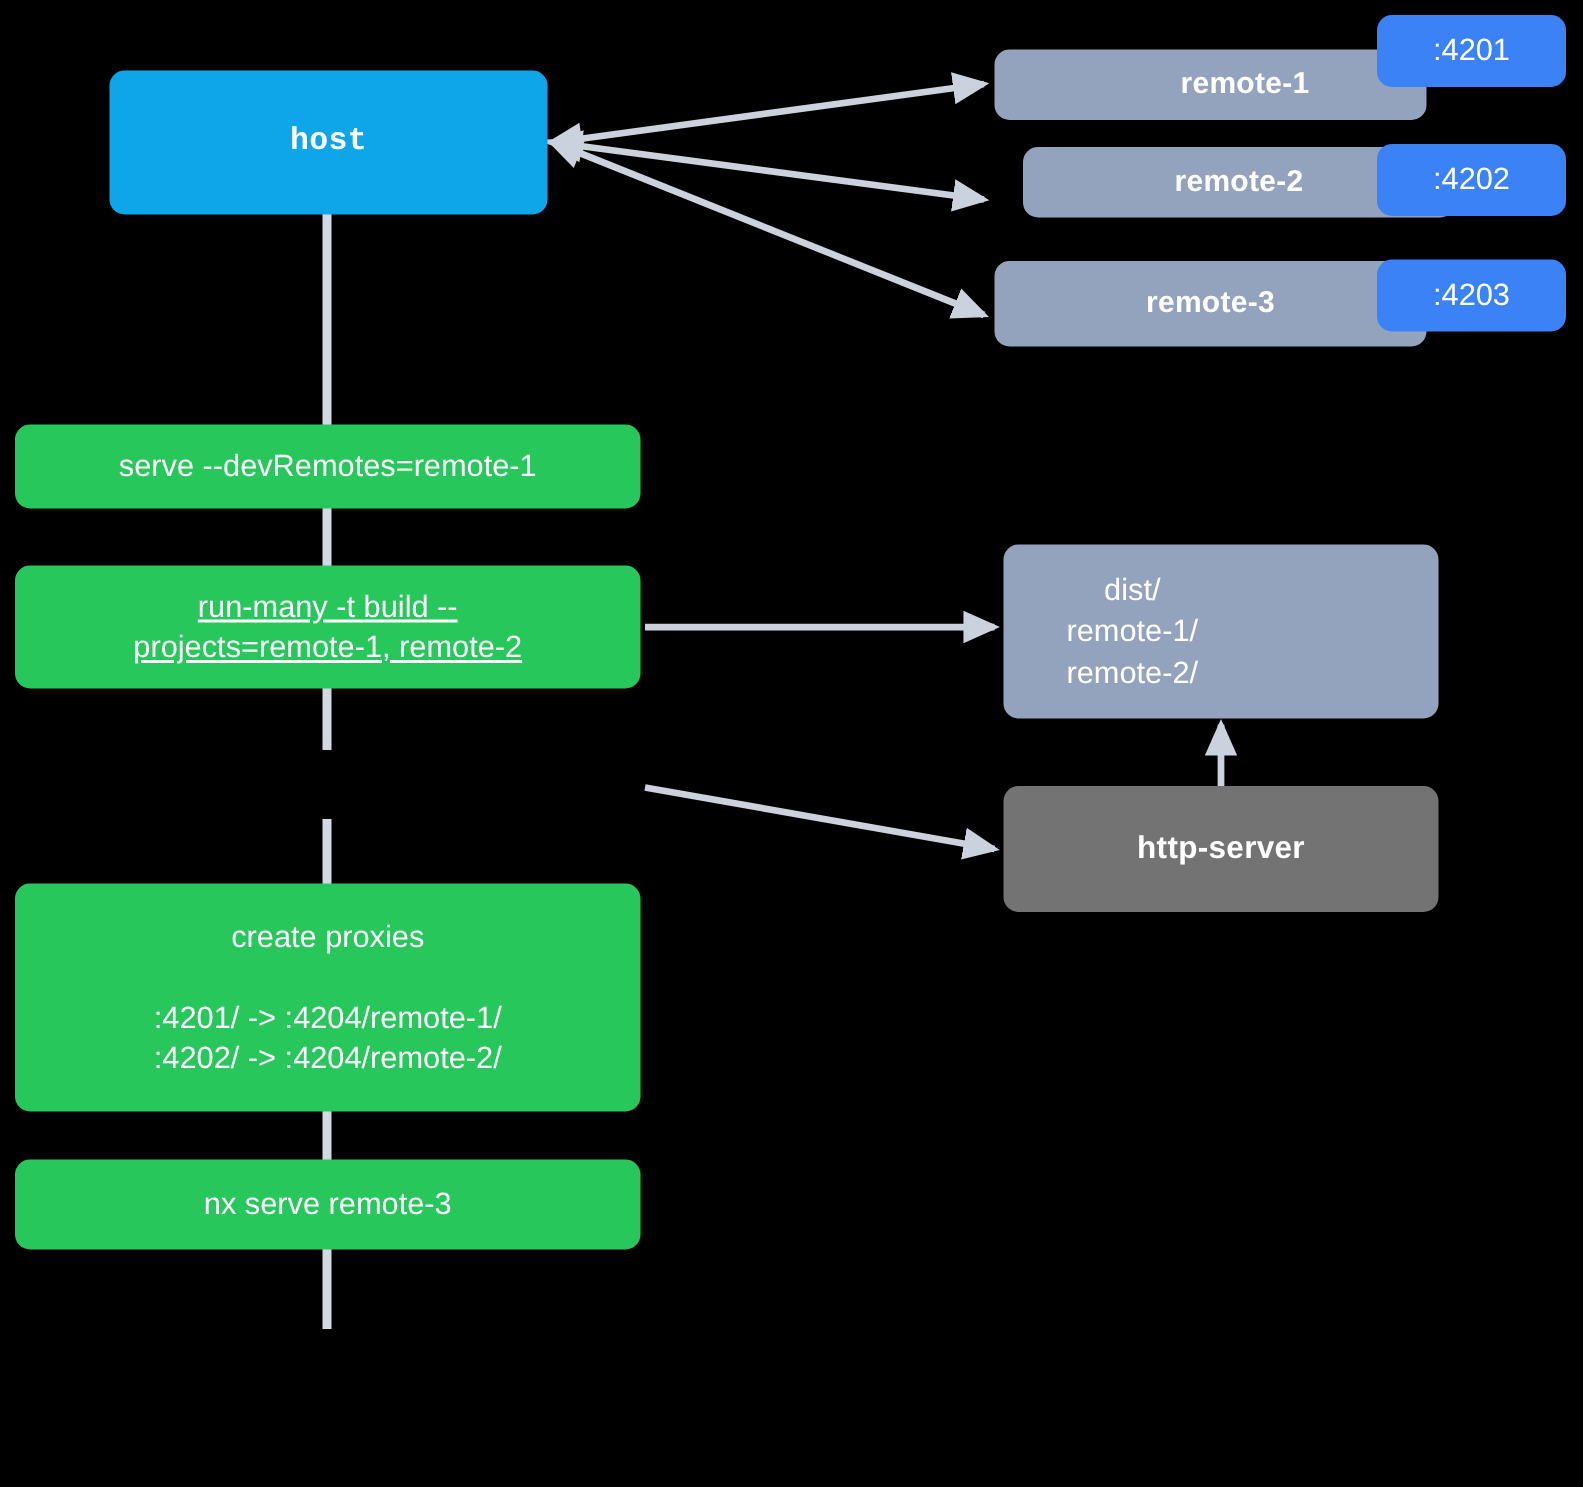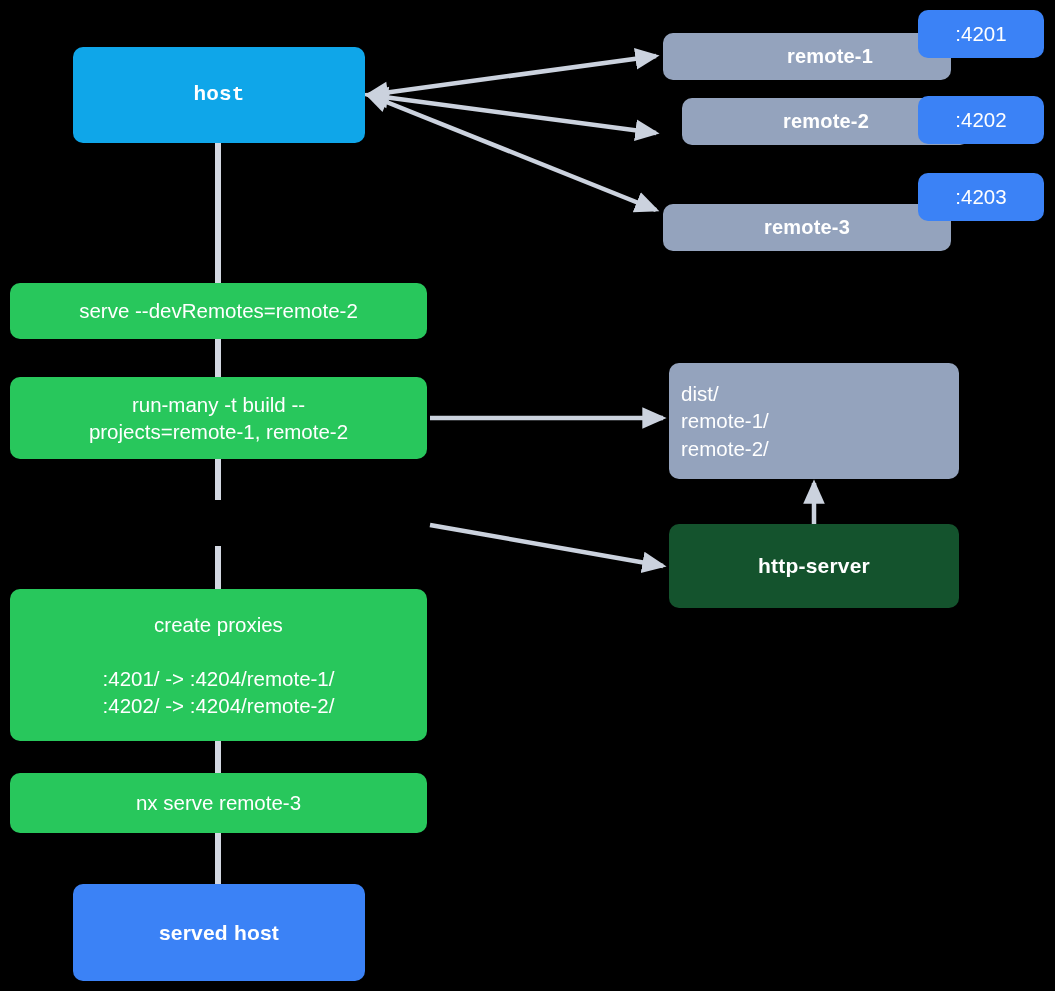--- a/index.html
+++ b/index.html
@@ -53,29 +53,29 @@
     font-weight: bold;
     font-size: 20px;
     letter-spacing: 0.2px;
   }
   .node-gray {
     background: #94a3bd;
     font-weight: normal;
     font-size: 20.5px;
   }
   .node-gray-bold {
-    background: #14532d;
+    background: #737373;
     font-weight: bold;
     font-size: 21px;
     letter-spacing: 0.2px;
   }
   .node-gray.align-left {
     justify-content: flex-start;
-    text-align: left;
-    padding-left: 12px;
+    text-align: center;
+    padding-left: 42px;
   }
   .badge {
     position: absolute;
     box-sizing: border-box;
     border-radius: 10px;
     background: #3b82f6;
     color: #ffffff;
     font-size: 20.5px;
     display: flex;
     align-items: center;
@@ -130,37 +130,36 @@
   </svg>
 
   <div class="node node-host" style="left:73px; top:47px; width:292px; height:96px;font-family:Liberation Mono, monospace;">host</div>
 
   <div class="node node-remote" style="left:663px; top:33px; width:288px; height:47px;padding-left:46px;">remote-1</div>
   <div class="badge" style="left:918px; top:10px; width:126px; height:48px;text-align:center;">:4201</div>
 
   <div class="node node-remote" style="left:663px; top:98px; width:288px; height:47px;margin-left:19px;">remote-2</div>
   <div class="badge" style="left:918px; top:96px; width:126px; height:48px;">:4202</div>
 
-  <div class="node node-remote" style="left:663px; top:204px; width:288px; height:47px;">remote-3</div>
+  <div class="node node-remote" style="left:663px; top:174px; width:288px; height:57px;">remote-3</div>
   <div class="badge" style="left:918px; top:173px; width:126px; height:48px;">:4203</div>
 
-  <div class="node node-cmd" style="left:10px; top:283px; width:417px; height:56px;">serve --devRemotes=remote-2</div>
+  <div class="node node-cmd" style="left:10px; top:283px; width:417px; height:56px;">serve --devRemotes=remote-1</div>
 
-  <div class="node node-cmd" style="left:10px; top:377px; width:417px; height:82px;">run-many -t build --
+  <div class="node node-cmd" style="left:10px; top:377px; width:417px; height:82px;text-decoration:underline;">run-many -t build --
 projects=remote-1, remote-2</div>
 
 
   <div class="node node-cmd" style="left:10px; top:589px; width:417px; height:152px;">create proxies
 
 :4201/ -&gt; :4204/remote-1/
 :4202/ -&gt; :4204/remote-2/</div>
 
   <div class="node node-cmd" style="left:10px; top:773px; width:417px; height:60px;">nx serve remote-3</div>
 
-  <div class="node node-served" style="left:73px; top:884px; width:292px; height:97px;">served host</div>
 
   <div class="node node-gray align-left" style="left:669px; top:363px; width:290px; height:116px;">dist/
      remote-1/
      remote-2/</div>
 
   <div class="node node-gray-bold" style="left:669px; top:524px; width:290px; height:84px;">http-server</div>
 
 </div>
 
 </body></html>

